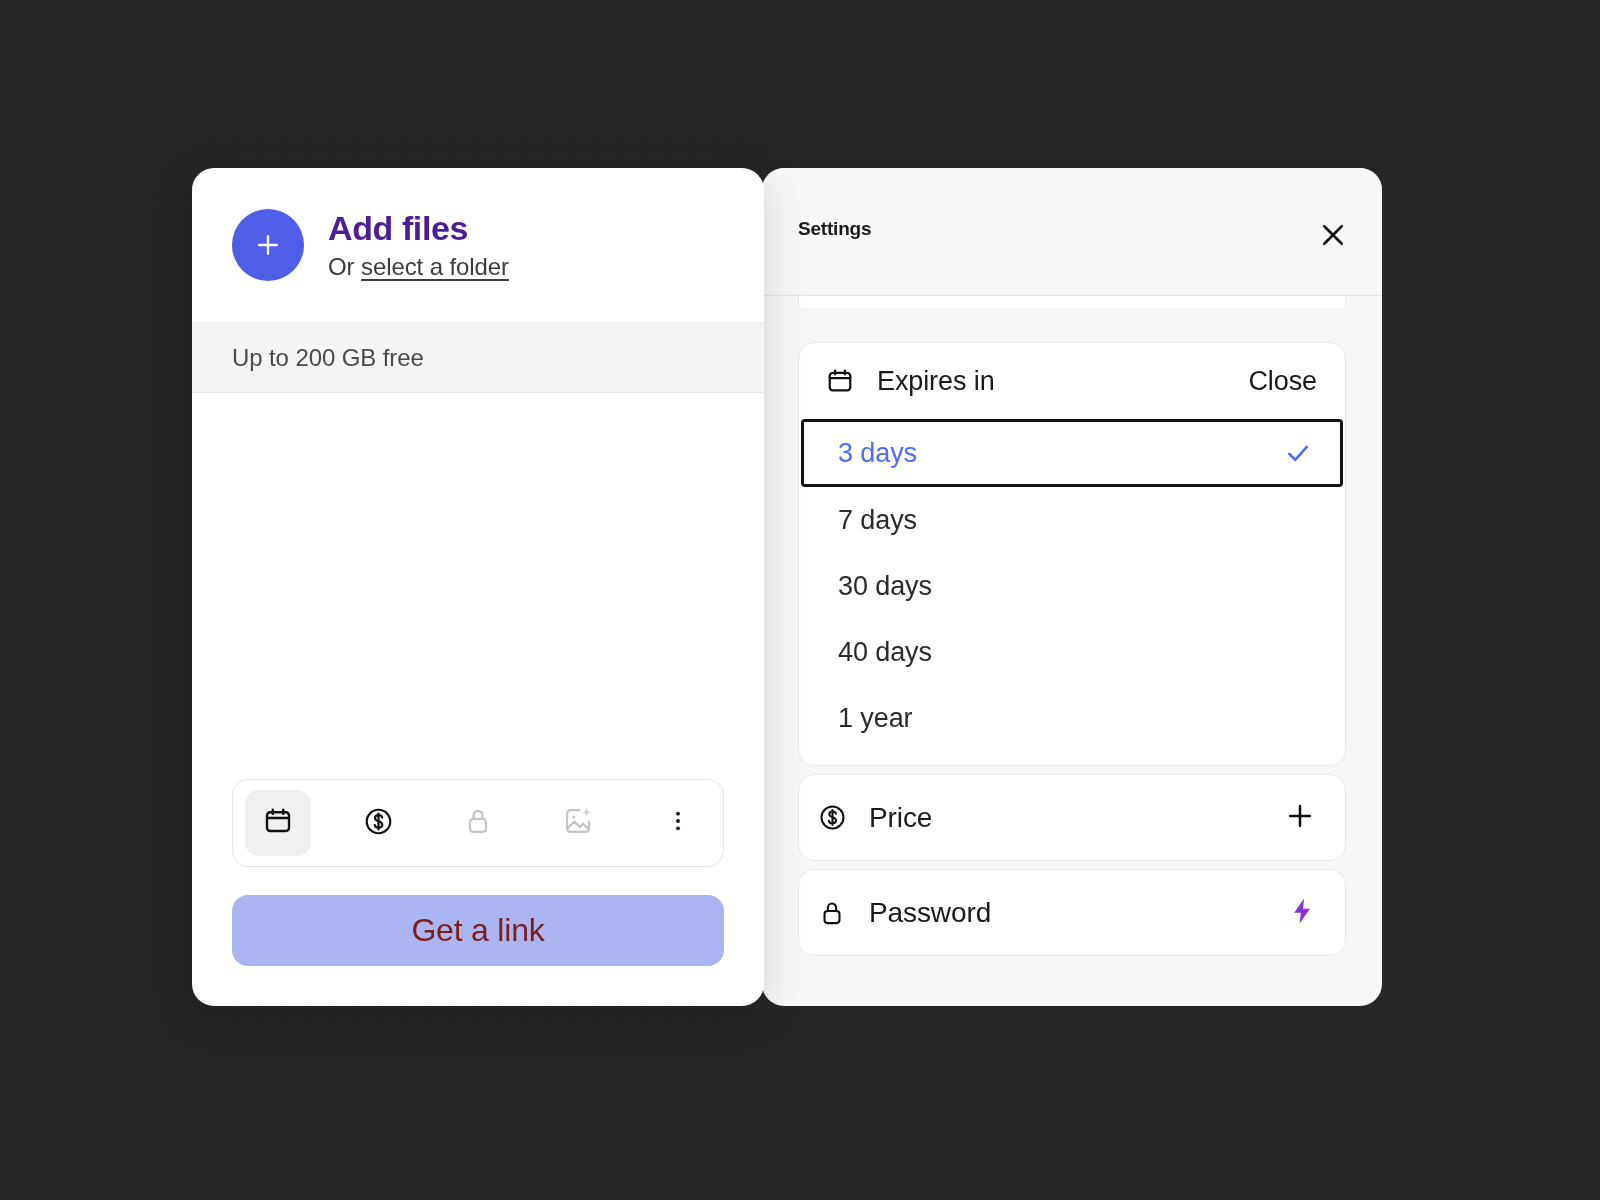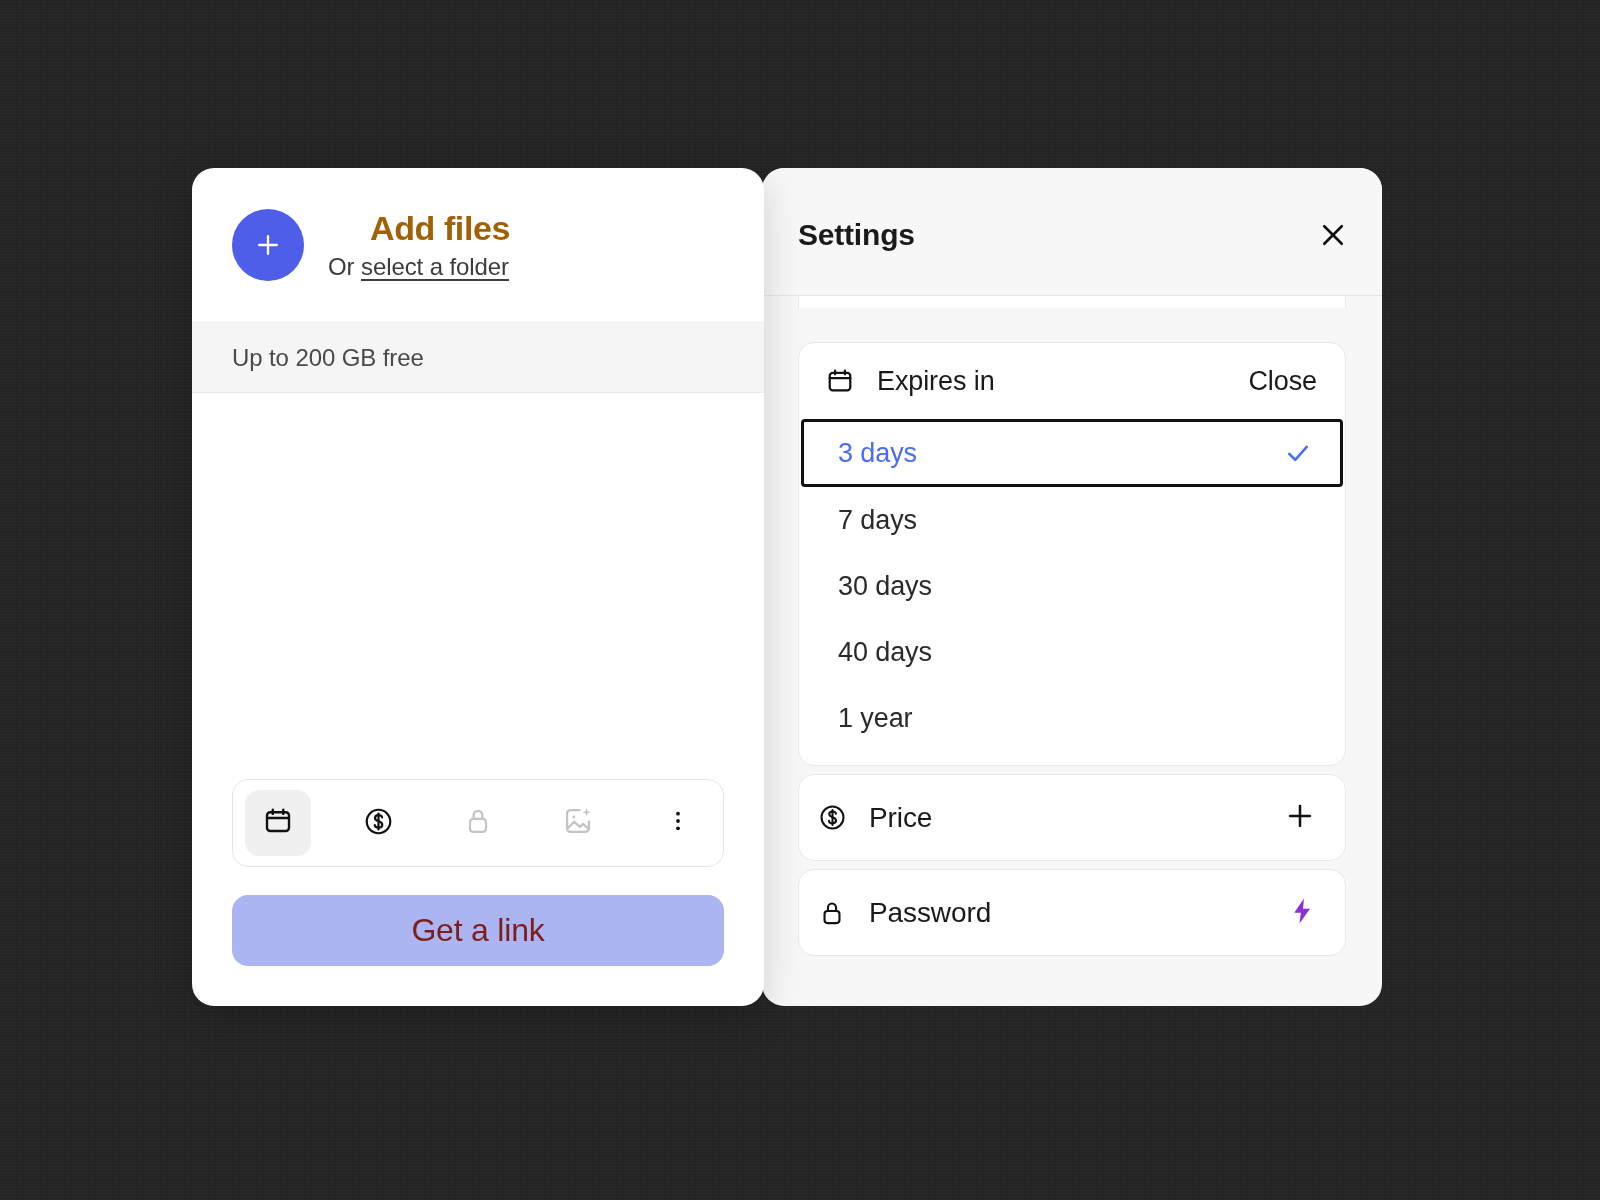--- a/index.html
+++ b/index.html
@@ -40,21 +40,21 @@
   .settings-header {
     position: relative;
     height: 128px;
     background: #f7f7f7;
     border-bottom: 1px solid #e6e6e6;
   }
   .settings-title {
     position: absolute;
     left: 36px;
     top: 50px;
-    font-size: 30px;
+    font-size: 19px;
     font-weight: 700;
     color: #1a1a1a;
     letter-spacing: -0.2px;
   }
   .close-btn {
     position: absolute;
     right: 30px;
     top: 48px;
     width: 38px; height: 38px;
     display: flex; align-items: center; justify-content: center;
@@ -181,24 +181,23 @@
     background: #4e5ee8;
     display: flex; align-items: center; justify-content: center;
     flex: 0 0 auto;
     margin-right: 24px;
   }
   .avatar svg { display: block; }
   .addfiles-text { display: flex; flex-direction: column; gap: 5px; }
   .addfiles-title {
     font-size: 34px;
     font-weight: 700;
-    color: #a16207;
+    color: #4c1d95;
     letter-spacing: -0.4px;
     line-height: 1.15;
-    margin-left: 42px;
   }
   .addfiles-sub {
     font-size: 24px;
     color: #3d3d3d;
     letter-spacing: -0.1px;
   }
   .addfiles-sub .lnk {
     text-decoration: underline;
     text-underline-offset: 4px;
     cursor: pointer;

